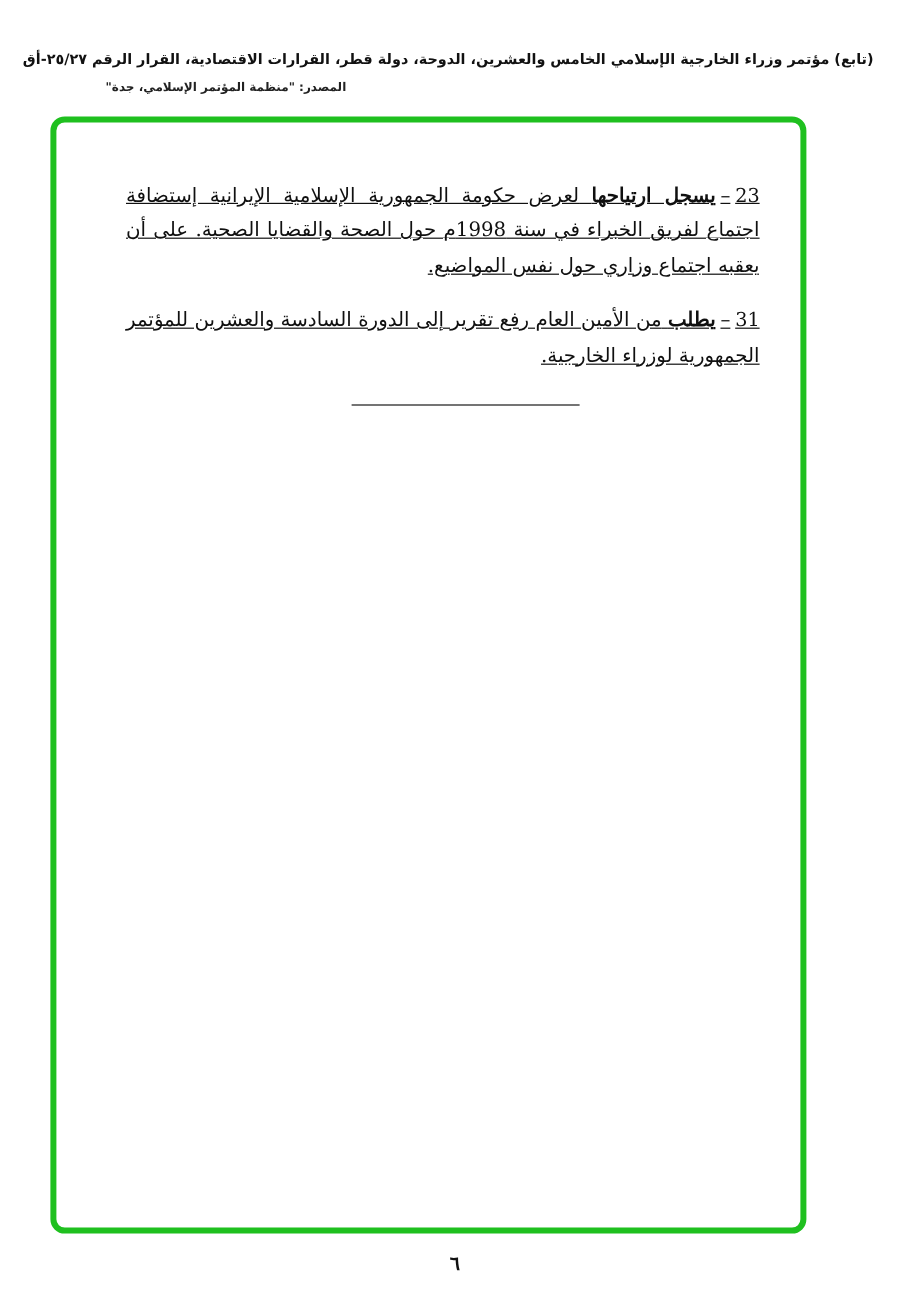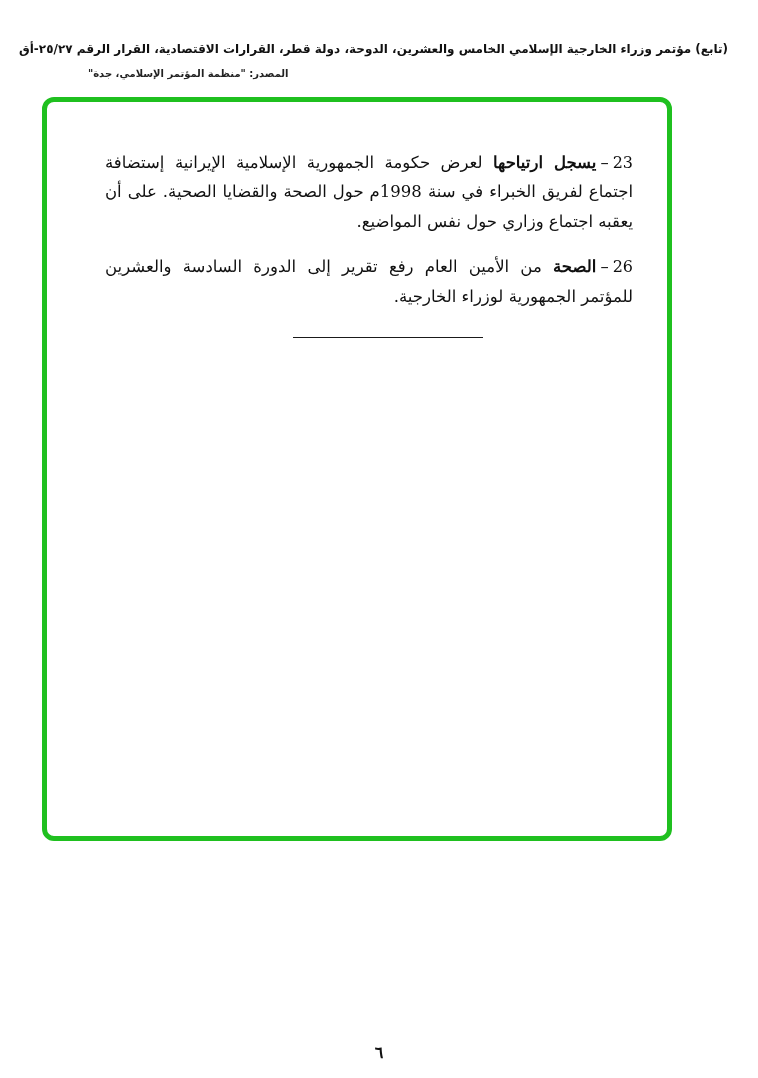--- a/index.html
+++ b/index.html
@@ -39,25 +39,26 @@
     font-size: 10px;
     color: #222222;
   }
 
   
   .green-box {
     position: absolute;
     top: 97px;
     left: 42px;
     width: 630px;
-    height: 744px;
+    height: 931px;
     border: 5px solid var(--frame-green, #1fc01f);
     border-radius: 12px;
     box-sizing: border-box;
     padding: 46px 34px 0 58px;
+    text-decoration: underline;
   }
 
   
   .item {
     direction: rtl;
     text-align: justify;
     font-size: 16.5px;
     line-height: 1.78;
     margin-bottom: 16px;
     color: #101010;
@@ -105,21 +106,21 @@
   <div class="header-line2" dir="rtl">المصدر:  "منظمة المؤتمر الإسلامي، جدة"</div>
 
   <div class="green-box">
 
     <div class="item">
       <span class="num">23</span><span class="dash">–</span><span class="lead">يسجل ارتياحها</span>
       <span class="body-text">لعرض حكومة الجمهورية الإسلامية الإيرانية إستضافة اجتماع لفريق الخبراء في سنة 1998م حول الصحة والقضايا الصحية. على أن يعقبه اجتماع وزاري حول نفس المواضيع.</span>
     </div>
 
     <div class="item">
-      <span class="num">26</span><span class="dash">–</span><span class="lead">الصحة</span>
+      <span class="num">31</span><span class="dash">–</span><span class="lead">يطلب</span>
       <span class="body-text">من الأمين العام رفع تقرير إلى الدورة السادسة والعشرين للمؤتمر الجمهورية لوزراء الخارجية.</span>
     </div>
 
     <div class="divider"></div>
 
   </div>
 
   <div class="page-number">٦</div>
 
 </div>

